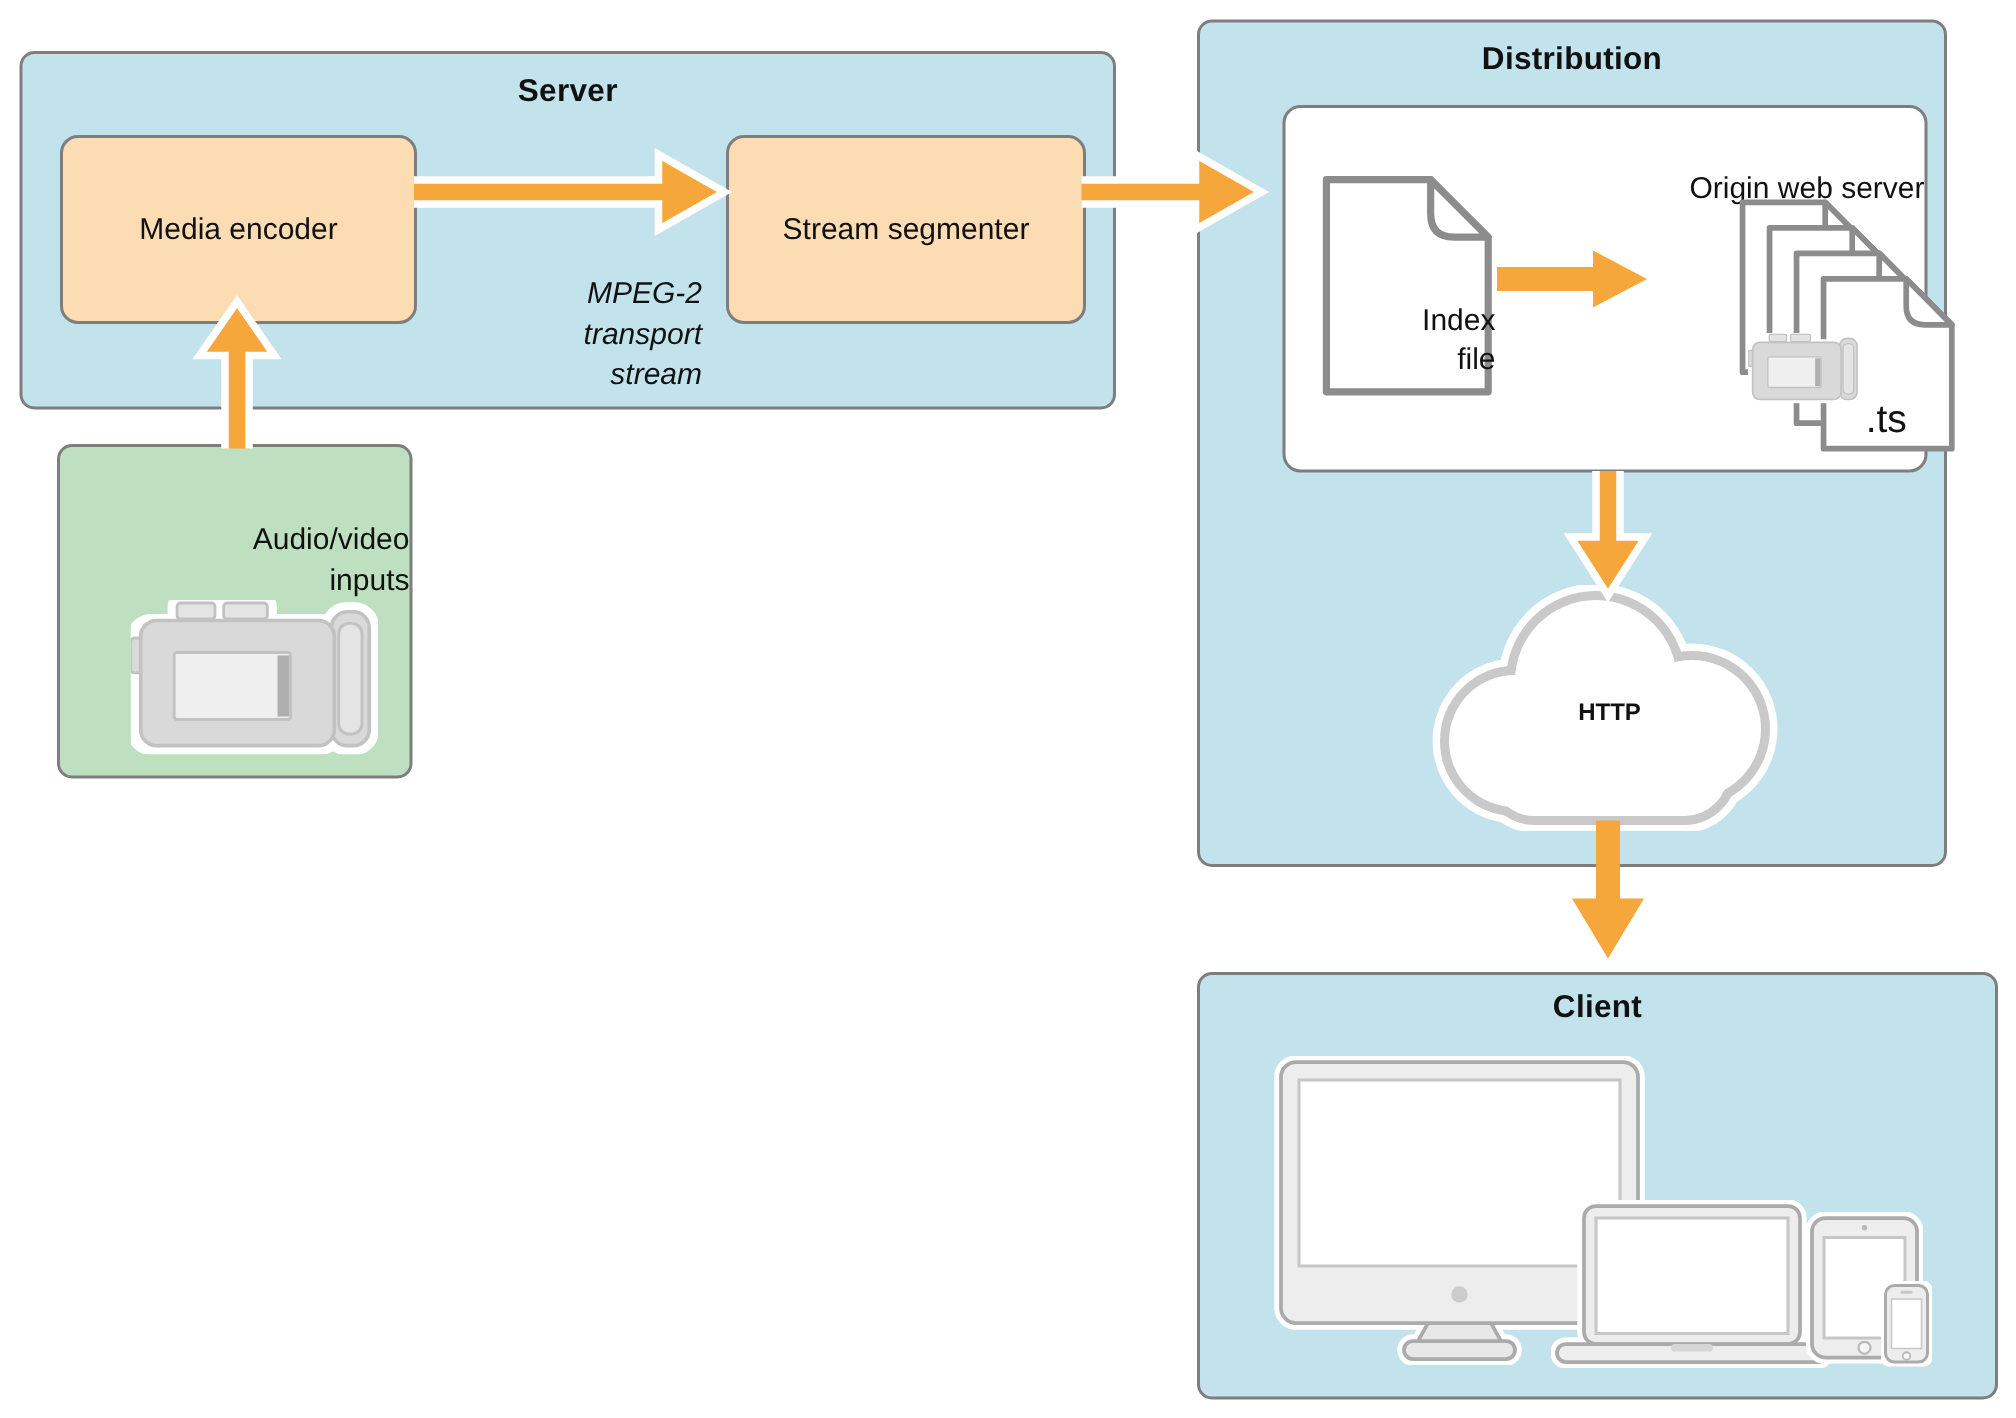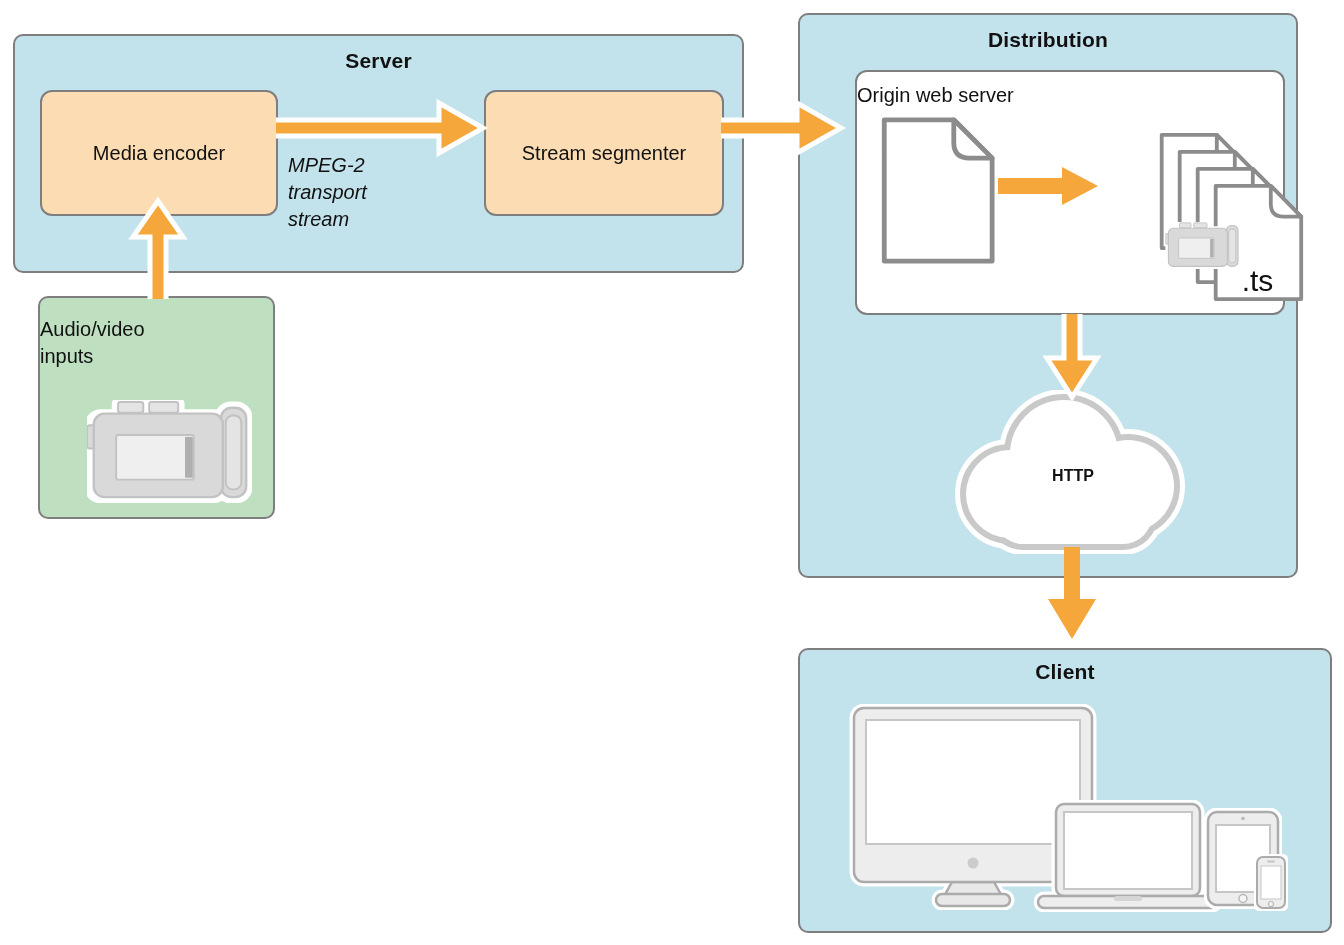--- a/index.html
+++ b/index.html
@@ -51,31 +51,31 @@
     background:var(--inputs-green);
     border:2px solid var(--panel-border);
     border-radius:10px;
   }
   .white-box{
     position:absolute;
     background:#ffffff;
     border:2px solid var(--panel-border);
     border-radius:12px;
   }
-  .label{position:absolute;text-align:left;font-size:20px;line-height:27px;}
+  .label{position:absolute;text-align:right;font-size:20px;line-height:27px;margin-top:31px;}
   .preline{white-space:pre-line;}
   .arrow-svg{position:absolute;overflow:visible;}
   .arrow-fill{fill:var(--arrow-orange);}
   .arrow-outlined{fill:var(--arrow-orange);stroke:#ffffff;stroke-width:5;stroke-linejoin:miter;}
   .icon-svg{position:absolute;}
   .http-label{
     position:absolute;text-align:center;
     font-size:16px;font-weight:bold;
   }
-  .ts-label{position:absolute;text-align:center;font-size:30px;}
+  .ts-label{position:absolute;text-align:center;font-size:26px;}
   .doc-shape{fill:#ffffff;stroke:var(--doc-border);stroke-width:4;stroke-linejoin:round;}
   .cloud-halo{fill:none;stroke:#ffffff;stroke-width:22;}
   .cloud-line{fill:none;stroke:var(--cloud-gray);stroke-width:12;}
   .cloud-fill{fill:#ffffff;stroke:none;}
   .dev-halo{fill:#ffffff;stroke:#ffffff;stroke-width:9;stroke-linejoin:round;}
   .dev-body{fill:#EDEDED;stroke:var(--device-border);stroke-width:2.5;}
   .dev-screen{fill:#ffffff;stroke:#C6C6C6;stroke-width:2;}
   .dev-detail{fill:#D5D5D5;}
 </style>
 </head>
@@ -128,20 +128,22 @@
 
   <div class="panel" style="left:798px;top:13px;width:500px;height:565px;">
     <div class="panel-title">Distribution</div>
 
     <div class="white-box" style="left:55px;top:55px;width:430px;height:245px;">
       <div class="label" style="left:0;right:0;top:10px;font-size:20px;">Origin web server</div>
 
       <svg class="icon-svg" style="left:20px;top:43px;" width="120" height="151" viewBox="0 0 100 126">
         <use href="#doc"></use>
       </svg>
+      <div class="label preline" style="left:20px;top:98px;width:120px;font-size:20px;line-height:26px;">Index
+file</div>
 
       <svg class="icon-svg" style="left:298px;top:58px;" width="154" height="177" viewBox="0 0 154 177">
         <g transform="translate(1,1) scale(0.95,0.96)">
             <use href="#doc" width="100" height="126"></use>
           </g>
         <g transform="translate(19,18) scale(0.95,0.96)">
             <use href="#doc" width="100" height="126"></use>
           </g>
         <g transform="translate(37,35) scale(0.95,0.96)">
             <use href="#doc" width="100" height="126"></use>

